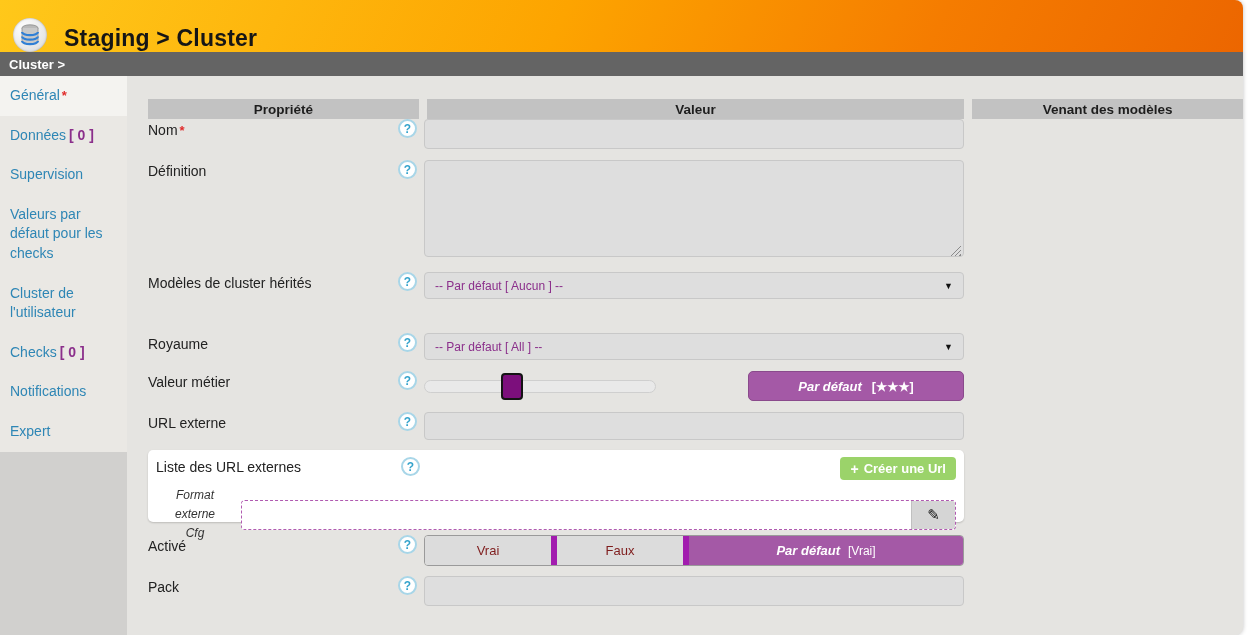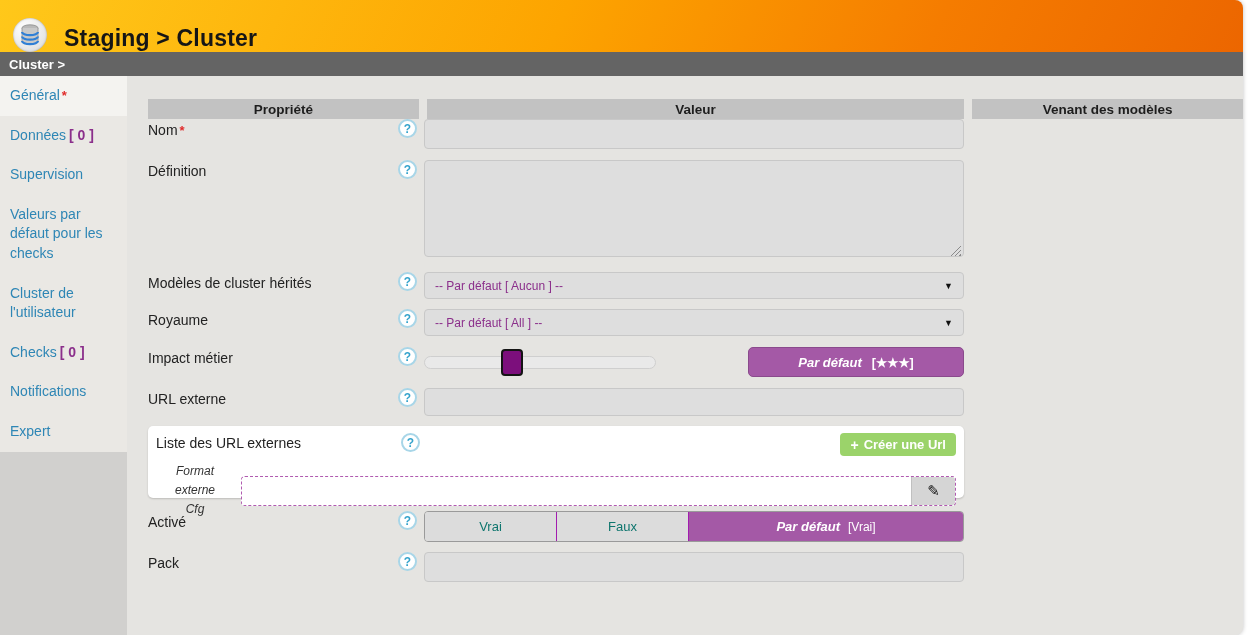--- a/index.html
+++ b/index.html
@@ -126,29 +126,29 @@
   }
   .dashed-input { flex:1; border:none; outline:none; font-family:"Liberation Sans", sans-serif; font-size:13px; padding:0 8px; background:#fff; }
   .btn-pencil {
     width:44px; flex:none; background:#d5d5d5; border:none; border-left:1px solid #c0c0c0;
     font-size:15px; color:#111; cursor:pointer; display:flex; align-items:center; justify-content:center;
   }
 
   
   .segmented { display:flex; width:540px; height:31px; border-radius:4px; overflow:hidden; border:1px solid #9a9a9a; }
   .seg {
-    display:flex; align-items:center; justify-content:center; font-size:13px; color:#0f766e;
-    background:#dcdcdc; cursor:pointer; border-right:1px solid #a21caf;
+    display:flex; align-items:center; justify-content:center; font-size:13px; color:#7f1d1d;
+    background:#dcdcdc; cursor:pointer; border-right:6px solid #a21caf;
   }
   .seg-vrai { width:132px; } .seg-faux { width:132px; }
   .seg-default { flex:1; background:#a459a6; color:#fff; border-right:none; gap:8px; }
   .seg-default .dlabel { font-style:italic; font-weight:600; }
   .seg-default .dvalue { font-size:12px; }
 
-  .mt8{margin-top:0;} .mt10{margin-top:10px;} .mt11{margin-top:11px;} .mt13{margin-top:13px;} .mt18{margin-top:10px;}
+  .mt8{margin-top:0;} .mt10{margin-top:10px;} .mt11{margin-top:11px;} .mt13{margin-top:13px;} .mt18{margin-top:34px;}
 </style>
 </head>
 <body>
 
 <div class="app">
 
   <div class="titlebar">
     <div class="logo-circle">
       <svg width="20" height="22" viewBox="0 0 20 22">
         <ellipse cx="10" cy="4" rx="8" ry="3.2" fill="#b9b9b9" stroke="#8b8b8b" stroke-width="0.8"></ellipse>
@@ -247,21 +247,21 @@
         <div class="val-cell">
           <div class="tselect">
             <span class="sel-value">-- Par défaut [ All ] --</span>
             <span class="caret">▼</span>
           </div>
         </div>
       </div>
 
       <div class="frow mt11 impact-row">
         <div class="prop-cell">
-          <div class="prop-label">Impact métier</div>
+          <div class="prop-label">Valeur métier</div>
           <span class="help-icon">?</span>
         </div>
         <div class="val-cell">
           <div class="slider">
             <div class="slider-handle" style="left: calc(38% - 11px);"></div>
           </div>
           <button class="btn-default">
             <span class="dlabel">Par défaut</span>
             <span class="dvalue">[★★★]</span>
           </button>

